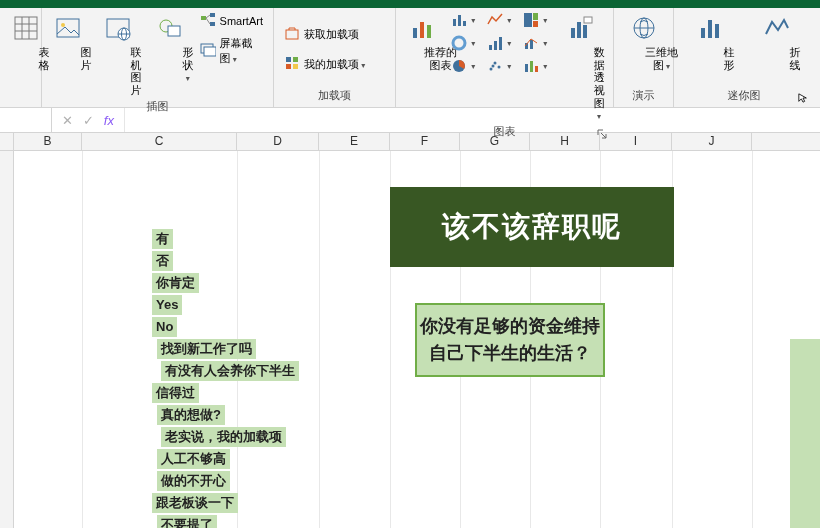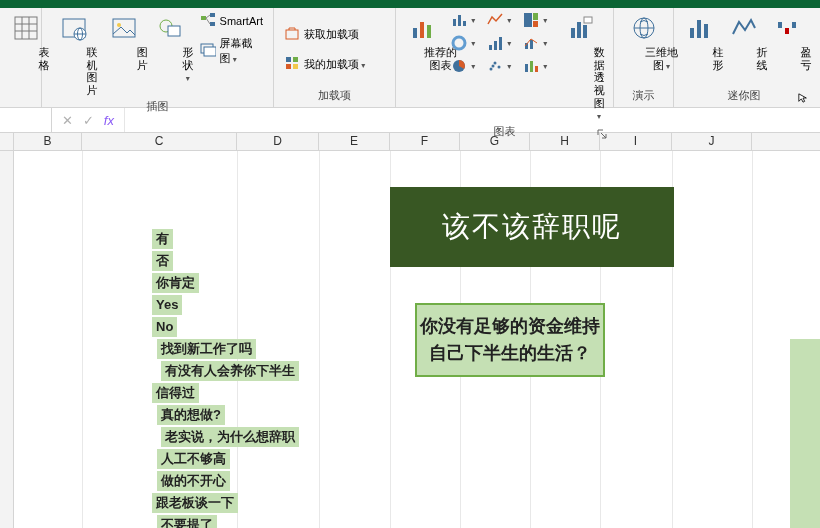--- a/index.html
+++ b/index.html
@@ -37,21 +37,21 @@
   .colheaders div { border-right: 1px solid #d4d4d4; text-align: center; line-height: 17px; }
   
   
   .sheet { position: relative; height: 377px; background: #fff; }
   .rowheaders { position: absolute; left: 0; top: 0; width: 14px; height: 100%; background: #f3f3f3; border-right: 1px solid #d4d4d4; }
   
   .vline { position: absolute; top: 0; bottom: 0; width: 1px; background: #e8e8e8; }
   
   .greencell { position: absolute; background: #c5e0b4; font-size: 13px; color: #222; padding: 1px 4px; line-height: 1.35; font-weight: bold; }
   
-  .titlebox { position: absolute; background: #385723; color: #fff; font-size: 28px; font-weight: normal; display: flex; align-items: center; justify-content: center; letter-spacing: 2px; }
+  .titlebox { position: absolute; background: #385723; color: #fff; font-size: 28px; font-weight: bold; display: flex; align-items: center; justify-content: center; letter-spacing: 2px; }
   .qbox { position: absolute; background: #c5e0b4; border: 2px solid #70ad47; font-size: 18px; color: #222; font-weight: bold; display: flex; align-items: center; justify-content: center; text-align: center; line-height: 1.5; }
   .sidebox { position: absolute; background: #c5e0b4; }
 </style>
 </head>
 <body>
 
 <div class="titlebar">
   <div class="tabs">
   </div>
 </div>
@@ -75,36 +75,36 @@
     </div>
     <div class="group-label">&nbsp;</div>
   </div>
 
   <div class="group" style="width:232px">
     <div class="group-body">
       <div class="bigbtn">
         <div class="ic">
             <svg viewBox="0 0 28 28">
               <rect x="3" y="5" width="22" height="18" fill="none" stroke="#41719c"></rect>
+              <circle cx="9" cy="11" r="2" fill="#f2c94c"></circle>
+              <polyline points="3,20 11,13 17,19 20,16 25,21" fill="none" stroke="#41719c"></polyline>
+            </svg>
+          </div>
+        <div class="lbl">图片</div>
+      </div>
+      <div class="bigbtn">
+        <div class="ic">
+            <svg viewBox="0 0 28 28">
+              <rect x="3" y="5" width="22" height="18" fill="none" stroke="#41719c"></rect>
               <circle cx="20" cy="20" r="6" fill="#fff" stroke="#41719c"></circle>
               <ellipse cx="20" cy="20" rx="2.5" ry="6" fill="none" stroke="#41719c"></ellipse>
               <line x1="14" y1="20" x2="26" y2="20" stroke="#41719c"></line>
             </svg>
           </div>
         <div class="lbl">联机图片</div>
-      </div>
-      <div class="bigbtn">
-        <div class="ic">
-            <svg viewBox="0 0 28 28">
-              <rect x="3" y="5" width="22" height="18" fill="none" stroke="#41719c"></rect>
-              <circle cx="9" cy="11" r="2" fill="#f2c94c"></circle>
-              <polyline points="3,20 11,13 17,19 20,16 25,21" fill="none" stroke="#41719c"></polyline>
-            </svg>
-          </div>
-        <div class="lbl">图片</div>
       </div>
       <div class="bigbtn">
         <div class="ic">
             <svg viewBox="0 0 28 28">
               <circle cx="10" cy="12" r="6" fill="none" stroke="#70ad47"></circle>
               <rect x="12" y="12" width="12" height="10" fill="#fff" stroke="#41719c"></rect>
             </svg>
           </div>
         <div class="lbl"><span>形状</span><span class="dd"> ▾</span></div>
       </div>
@@ -294,30 +294,20 @@
           </div>
         <div class="lbl">柱形</div>
       </div>
       <div class="bigbtn">
         <div class="ic">
             <svg viewBox="0 0 28 28">
               <polyline points="3,20 9,8 15,16 21,6 25,14" fill="none" stroke="#41719c" stroke-width="2"></polyline>
             </svg>
           </div>
         <div class="lbl">折线</div>
-      </div>
-      <div class="bigbtn">
-        <div class="ic">
-            <svg viewBox="0 0 28 28">
-              <rect x="4" y="8" width="4" height="6" fill="#41719c"></rect>
-              <rect x="11" y="14" width="4" height="6" fill="#c00000"></rect>
-              <rect x="18" y="8" width="4" height="6" fill="#41719c"></rect>
-            </svg>
-          </div>
-        <div class="lbl">盈亏</div>
       </div>
     </div>
     <div class="group-label"><span>迷你图</span>
       <span class="launcher" style="pointer-events:none"><svg viewBox="0 0 12 12">
             <path d="M1 1 L1 10 L4 7 L6 11 L8 10 L6 6 L10 6 Z" fill="#fff" stroke="#000"></path>
           </svg></span>
     </div>
   </div>
 
 </div>
@@ -359,21 +349,21 @@
 
   <div class="greencell" style="left:152px;top:78px">有</div>
   <div class="greencell" style="left:152px;top:100px">否</div>
   <div class="greencell" style="left:152px;top:122px">你肯定</div>
   <div class="greencell" style="left:152px;top:144px">Yes</div>
   <div class="greencell" style="left:152px;top:166px">No</div>
   <div class="greencell" style="left:157px;top:188px">找到新工作了吗</div>
   <div class="greencell" style="left:161px;top:210px">有没有人会养你下半生</div>
   <div class="greencell" style="left:152px;top:232px">信得过</div>
   <div class="greencell" style="left:157px;top:254px">真的想做?</div>
-  <div class="greencell" style="left:161px;top:276px">老实说，为什么想辞职</div>
+  <div class="greencell" style="left:161px;top:276px">老实说，我的加载项</div>
   <div class="greencell" style="left:157px;top:298px">人工不够高</div>
   <div class="greencell" style="left:157px;top:320px">做的不开心</div>
   <div class="greencell" style="left:152px;top:342px">跟老板谈一下</div>
   <div class="greencell" style="left:157px;top:364px">不要提了</div>
 
   <div class="titlebox" style="left:390px;top:36px;width:284px;height:80px">该不该辞职呢</div>
 
   <div class="qbox" style="left:415px;top:152px;width:190px;height:74px;white-space:pre-line">你没有足够的资金维持
 自己下半生的生活？</div>
 

